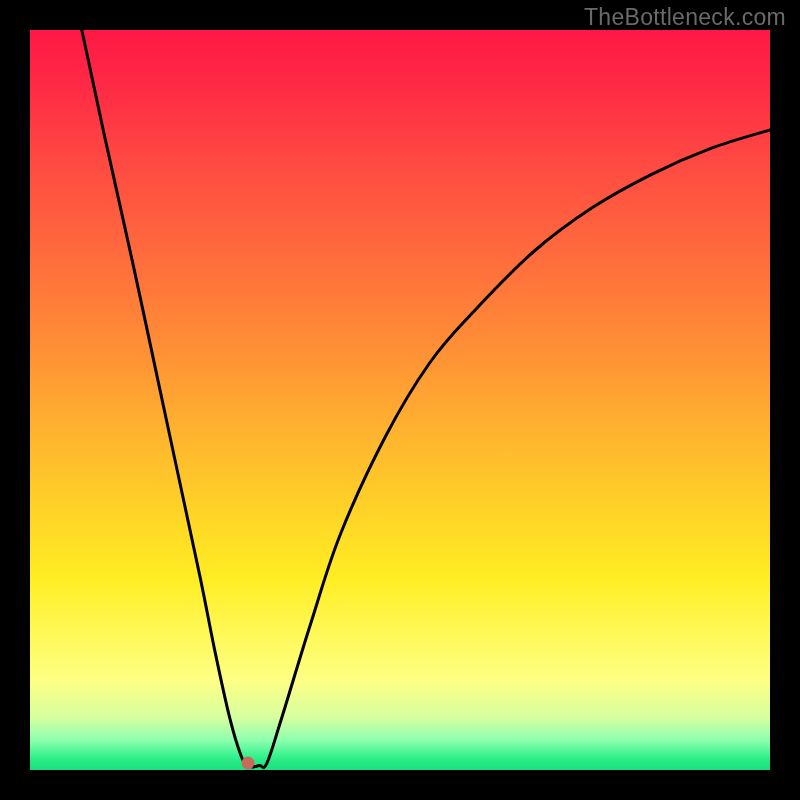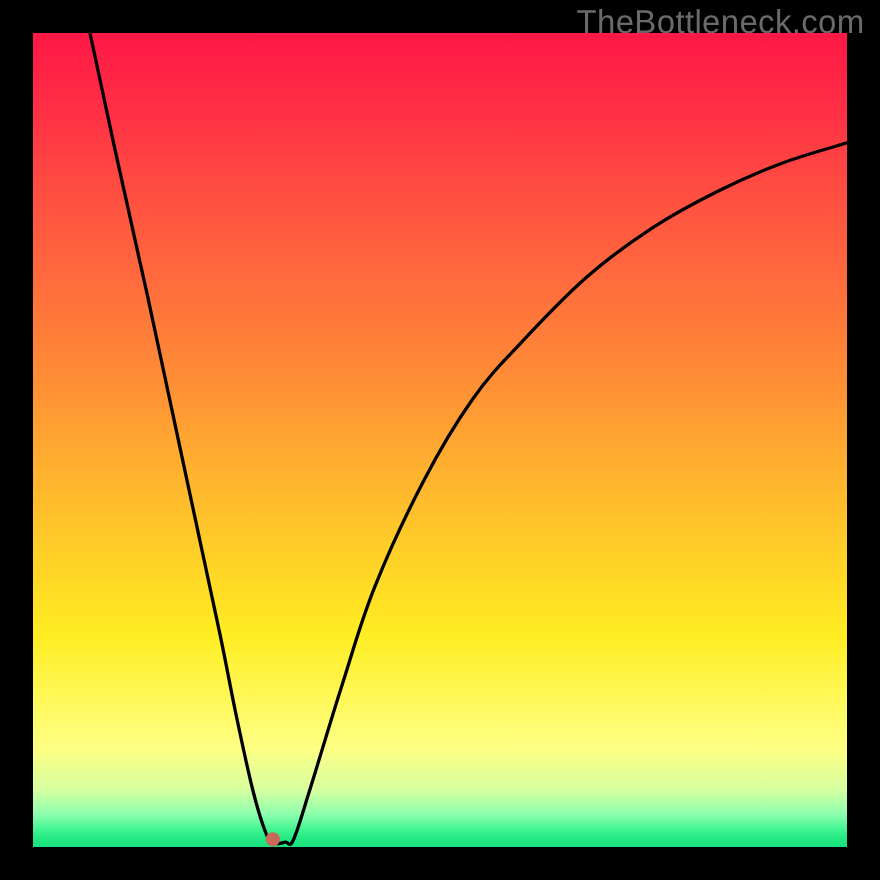--- a/index.html
+++ b/index.html
@@ -41,21 +41,21 @@
       #8cffae 96%,
       #3cf38f 98%,
       #23e883 99%,
       #1ae07d 100%
     );
   }
   .watermark {
     position: absolute;
     top: 4px;
     right: 14px;
-    font-size: 30px;
+    font-size: 23px;
     font-weight: 500;
     color: #6a6a6a;
     letter-spacing: 0.3px;
     z-index: 3;
   }
   svg.curve {
     position: absolute;
     left: 0;
     top: 0;
     width: 100%;

